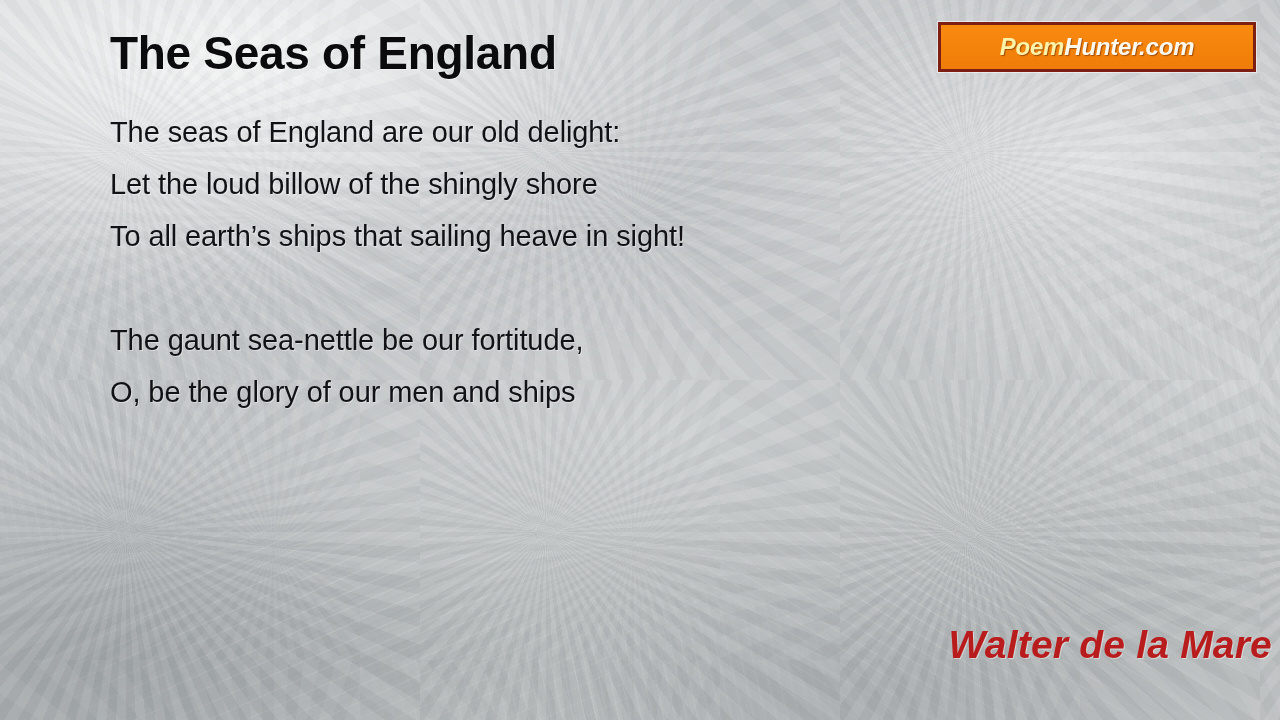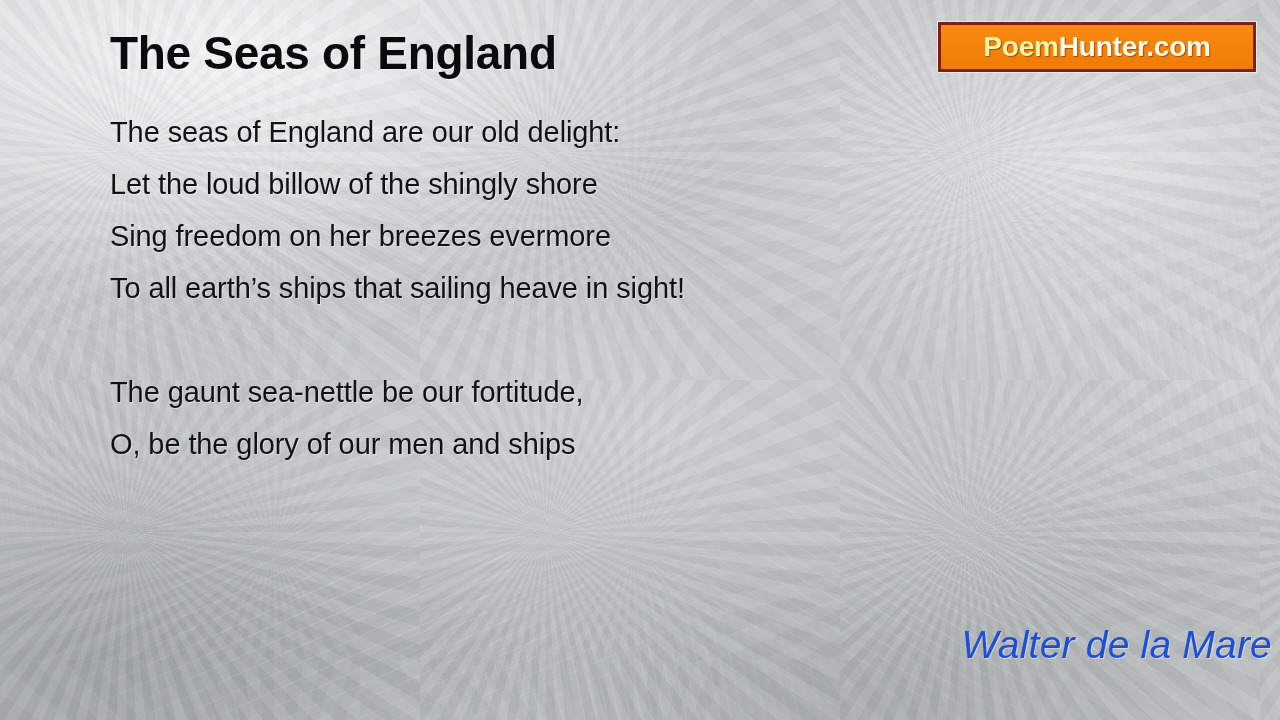--- a/index.html
+++ b/index.html
@@ -149,38 +149,39 @@
     height: 50px;
     box-sizing: border-box;
     background: linear-gradient(180deg, #f98a10 0%, #f5840c 45%, #ee7c08 100%);
     border: 3px solid #7d1f12;
     box-shadow: 0 0 0 1px rgba(255,255,255,0.55);
     display: flex;
     align-items: center;
     justify-content: center;
   }
   #site-logo .logo-text {
-    font-size: 28px;
+    font-size: 24px;
     font-weight: bold;
     line-height: 1;
     white-space: nowrap;
     letter-spacing: -0.2px;
     text-shadow: 1px 1px 1px rgba(90,35,5,0.55);
+    font-style: italic;
   }
   .logo-poem { color: #fbf3a8; }
   .logo-hunter { color: #fdf9ef; }
 
   #poem-author {
     position: absolute;
     right: 8px;
     bottom: 13px;
     font-size: 39px;
-    font-weight: normal;
+    font-weight: bold;
     font-style: italic;
-    color: #1d4ed8;
+    color: #b91c1c;
     white-space: nowrap;
     letter-spacing: 0.2px;
     text-shadow: 1px 1px 0 rgba(255,255,255,0.42);
   }
 </style>
 </head>
 <body>
 
 <div id="stage">
 
@@ -190,21 +191,20 @@
   <div class="bg-layer bg-streak-c"></div>
   <div class="bg-layer bg-grain"></div>
 
   <div class="content">
 
     <div id="poem-title">The Seas of England</div>
 
     <div id="poem-body">
       <div class="poem-line">The seas of England are our old delight:</div>
       <div class="poem-line">Let the loud billow of the shingly shore</div>
-      <div class="poem-line">Sing freedom on her breezes evermore</div>
       <div class="poem-line">To all earth’s ships that sailing heave in sight!</div>
       <div class="poem-line blank"></div>
       <div class="poem-line">The gaunt sea-nettle be our fortitude,</div>
       <div class="poem-line">O, be the glory of our men and ships</div>
     </div>
 
     <div id="site-logo">
       <span class="logo-text"><span class="logo-poem">Poem</span><span class="logo-hunter">Hunter.com</span></span>
     </div>
 

